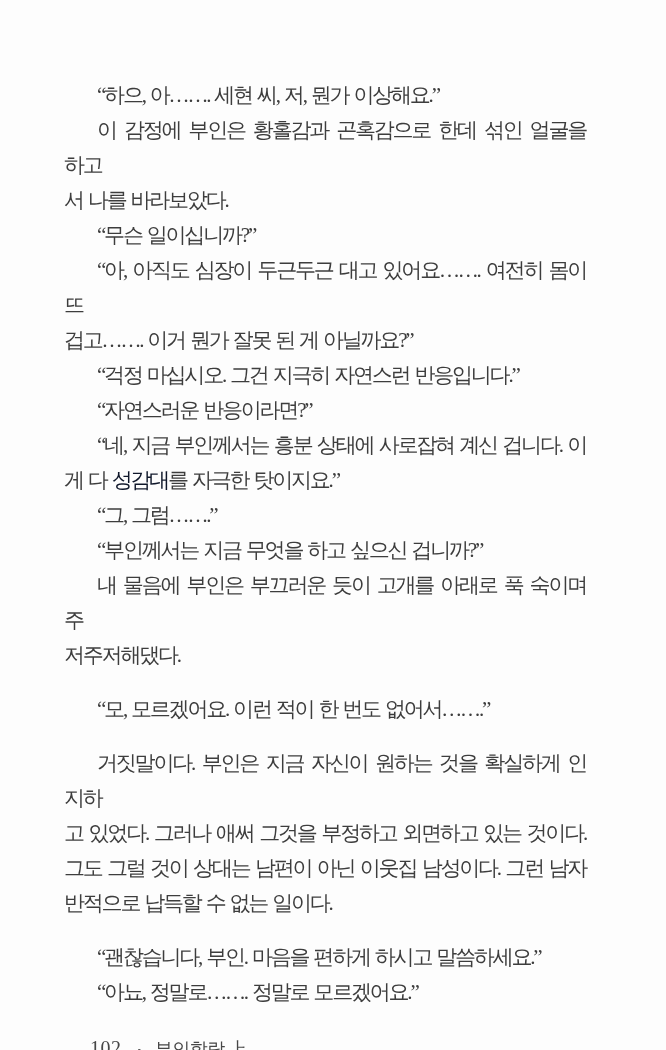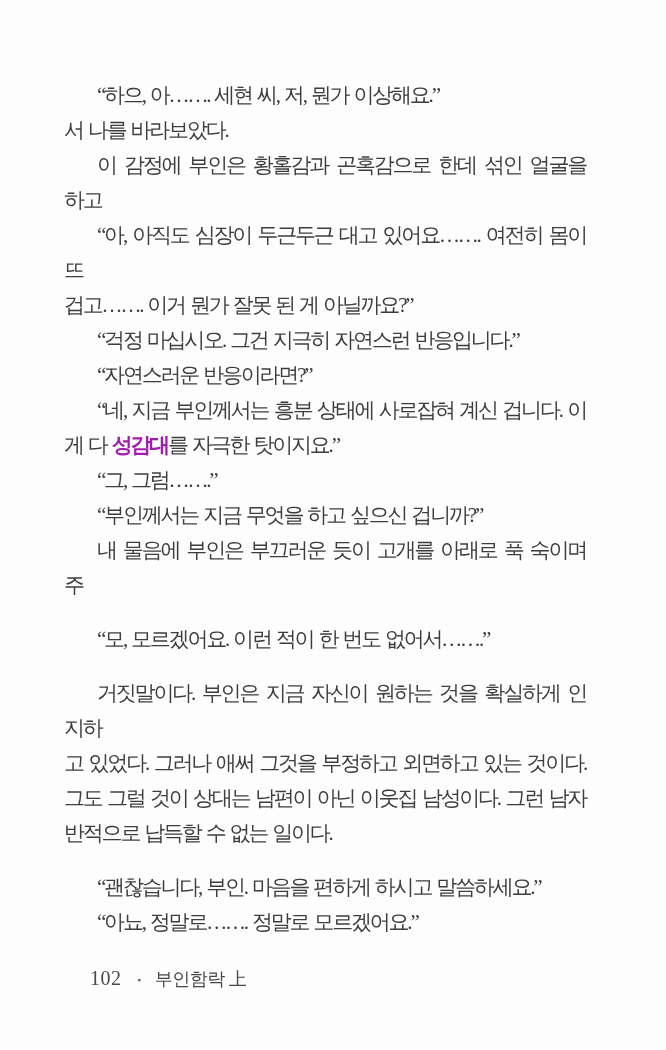--- a/index.html
+++ b/index.html
@@ -37,22 +37,22 @@
   }
   .line.justify {
     white-space: normal;
     text-align: justify;
     text-align-last: justify;
   }
   .line.gap {
     margin-top: 19px;
   }
   .line b {
-    font-weight: bold;
-    color: #a21caf;
+    font-weight: normal;
+    color: #0f172a;
   }
   .footer {
     margin-top: 26px;
     margin-left: 26px;
     display: flex;
     align-items: center;
     color: #474747;
   }
   .footer .page-num {
     font-size: 20px;
@@ -69,31 +69,33 @@
     margin-top: 1px;
   }
 </style>
 </head>
 <body>
 
 <div class="page">
 
   <div class="body-text" id="body-text">
       <div class="line indent"><span>“하으, 아……. 세현 씨, 저, 뭔가 이상해요.”</span></div>
+      <div class="line indent justify"><span>이 감정에 부인은 황홀감과 곤혹감으로 한데 섞인 얼굴을 하고</span></div>
       <div class="line"><span>서 나를 바라보았다.</span></div>
-      <div class="line indent justify"><span>이 감정에 부인은 황홀감과 곤혹감으로 한데 섞인 얼굴을 하고</span></div>
+      <div class="line indent"><span>“무슨 일이십니까?”</span></div>
       <div class="line indent justify"><span>“아, 아직도 심장이 두근두근 대고 있어요……. 여전히 몸이 뜨</span></div>
       <div class="line"><span>겁고……. 이거 뭔가 잘못 된 게 아닐까요?”</span></div>
       <div class="line indent"><span>“걱정 마십시오. 그건 지극히 자연스런 반응입니다.”</span></div>
       <div class="line indent"><span>“자연스러운 반응이라면?”</span></div>
       <div class="line indent justify"><span>“네, 지금 부인께서는 흥분 상태에 사로잡혀 계신 겁니다. 이</span></div>
       <div class="line"><span>게 다 </span><b>성감대</b><span>를 자극한 탓이지요.”</span></div>
       <div class="line indent"><span>“그, 그럼…….”</span></div>
       <div class="line indent"><span>“부인께서는 지금 무엇을 하고 싶으신 겁니까?”</span></div>
       <div class="line indent justify"><span>내 물음에 부인은 부끄러운 듯이 고개를 아래로 푹 숙이며 주</span></div>
+      <div class="line"><span>저주저해댔다.</span></div>
       <div class="line indent gap"><span>“모, 모르겠어요. 이런 적이 한 번도 없어서…….”</span></div>
       <div class="line indent justify gap"><span>거짓말이다. 부인은 지금 자신이 원하는 것을 확실하게 인지하</span></div>
       <div class="line justify"><span>고 있었다. 그러나 애써 그것을 부정하고 외면하고 있는 것이다.</span></div>
       <div class="line justify"><span>그도 그럴 것이 상대는 남편이 아닌 이웃집 남성이다. 그런 남자</span></div>
       <div class="line"><span>반적으로 납득할 수 없는 일이다.</span></div>
       <div class="line indent gap"><span>“괜찮습니다, 부인. 마음을 편하게 하시고 말씀하세요.”</span></div>
       <div class="line indent"><span>“아뇨, 정말로……. 정말로 모르겠어요.”</span></div>
     </div>
 
   <div class="footer">

